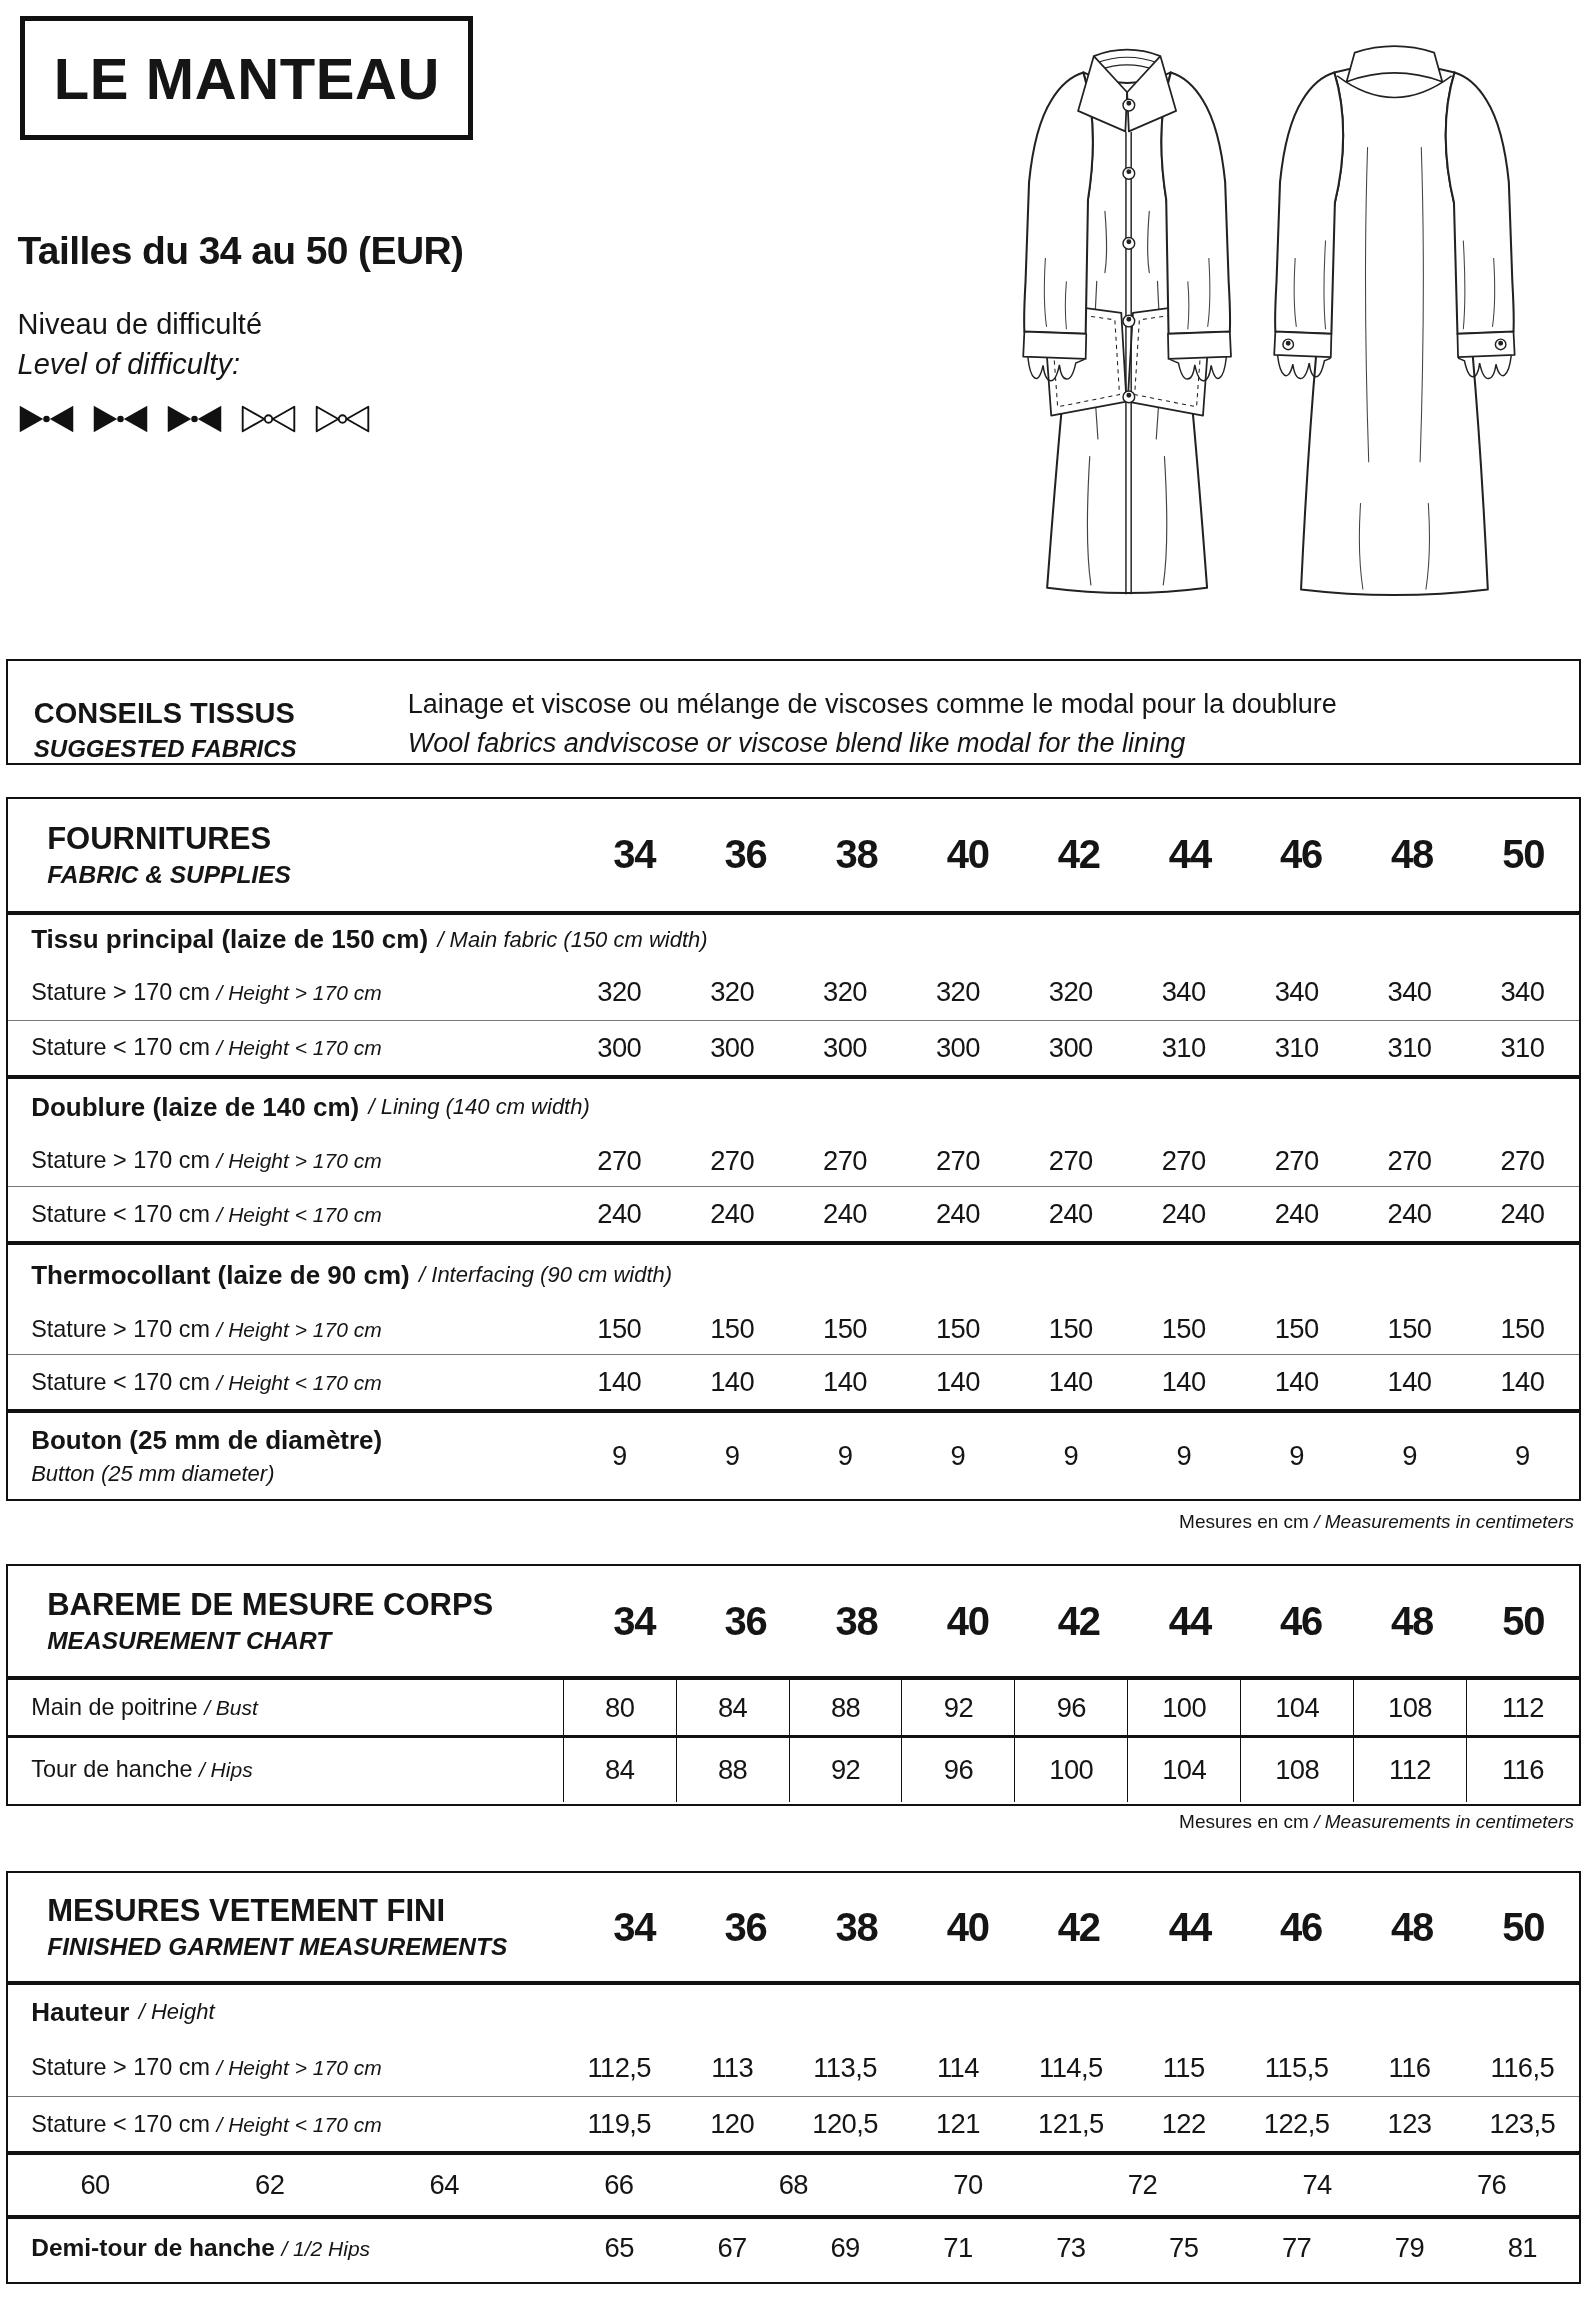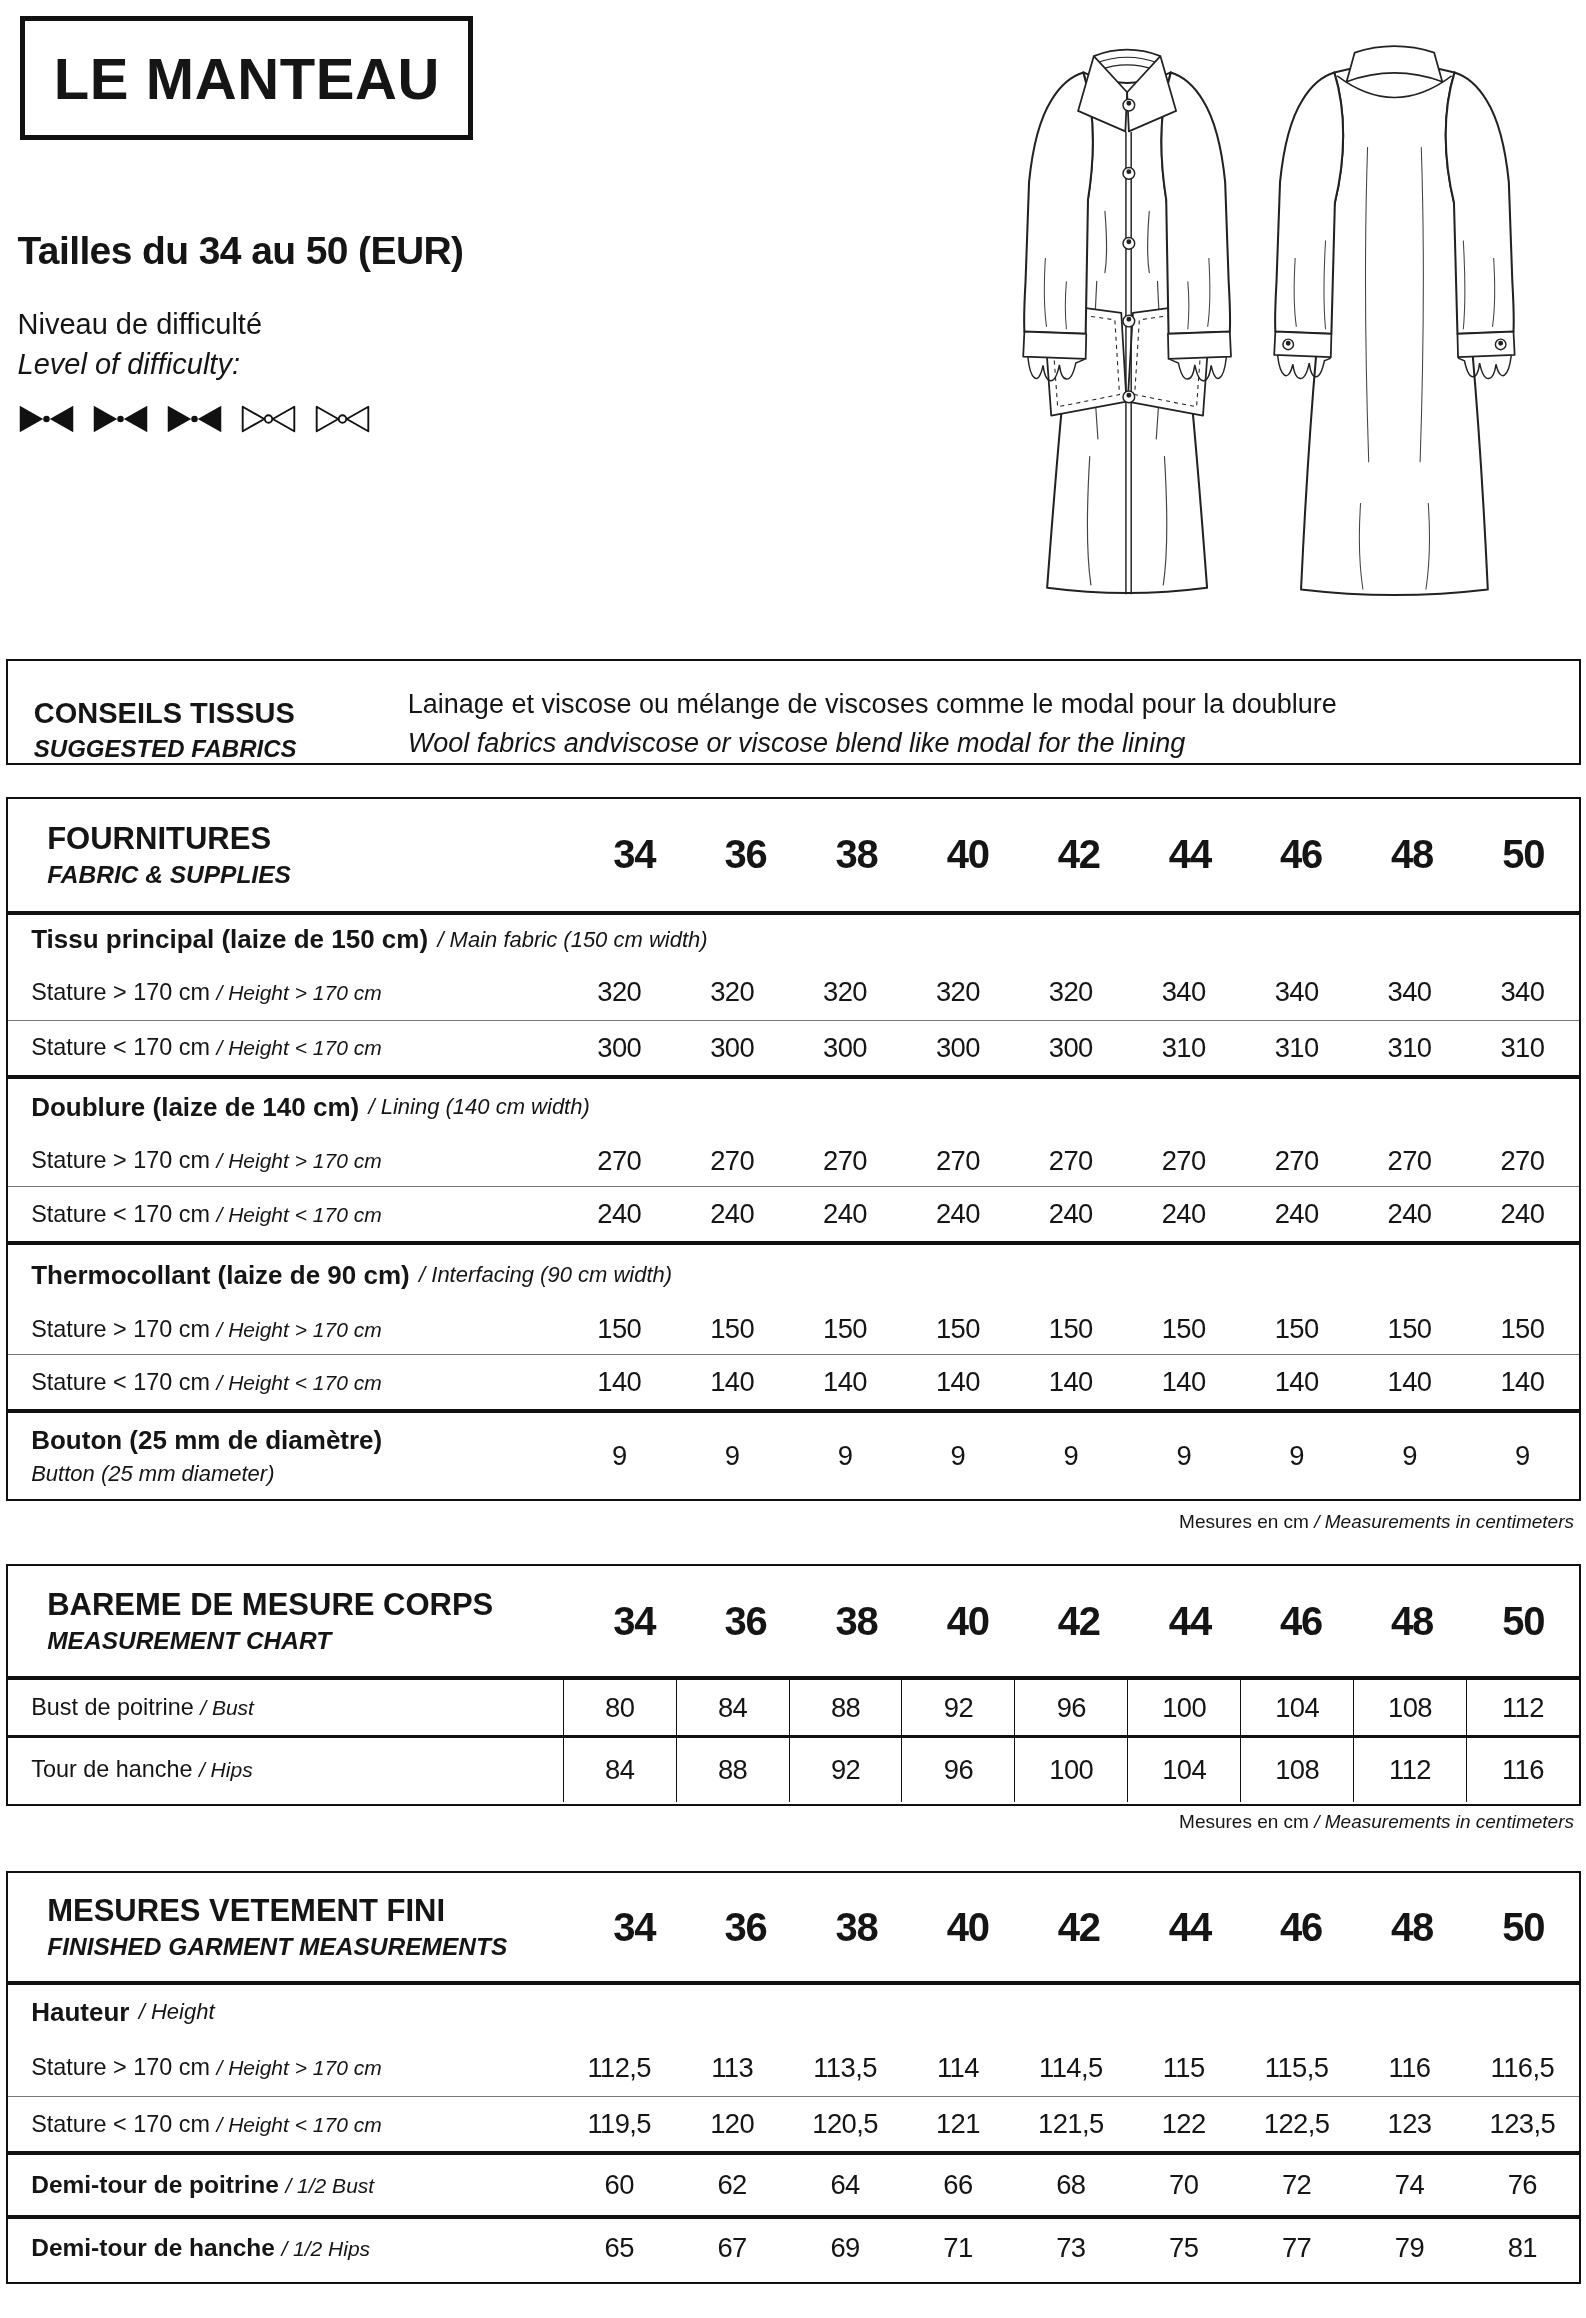--- a/index.html
+++ b/index.html
@@ -392,21 +392,21 @@
           <span class="size-head">40</span>
           <span class="size-head">42</span>
           <span class="size-head">44</span>
           <span class="size-head">46</span>
           <span class="size-head">48</span>
           <span class="size-head">50</span>
         </div>
     </div>
     <div class="hr-thick"></div>
     <div class="trow r1">
-      <div class="tlabel"><span class="fr">Bust de poitrine</span> <span class="en">/ Bust</span></div>
+      <div class="tlabel"><span class="fr">Main de poitrine</span> <span class="en">/ Bust</span></div>
       <div class="tvals">
           <span class="cell">80</span>
           <span class="cell">84</span>
           <span class="cell">88</span>
           <span class="cell">92</span>
           <span class="cell">96</span>
           <span class="cell">100</span>
           <span class="cell">104</span>
           <span class="cell">108</span>
           <span class="cell">112</span>
@@ -482,21 +482,20 @@
           <span class="cell">121</span>
           <span class="cell">121,5</span>
           <span class="cell">122</span>
           <span class="cell">122,5</span>
           <span class="cell">123</span>
           <span class="cell">123,5</span>
         </div>
     </div>
     <div class="hr-thick"></div>
     <div class="trow r3">
-      <div class="tlabel boldlab"><span class="fr">Demi-tour de poitrine</span> <span class="en">/ 1/2 Bust</span></div>
       <div class="tvals">
           <span class="cell">60</span>
           <span class="cell">62</span>
           <span class="cell">64</span>
           <span class="cell">66</span>
           <span class="cell">68</span>
           <span class="cell">70</span>
           <span class="cell">72</span>
           <span class="cell">74</span>
           <span class="cell">76</span>

